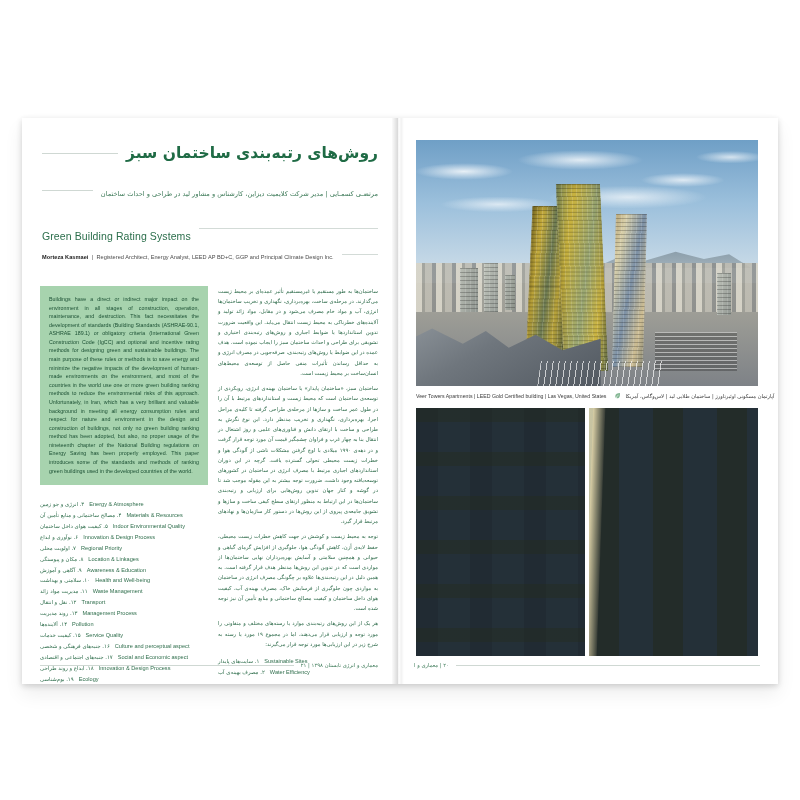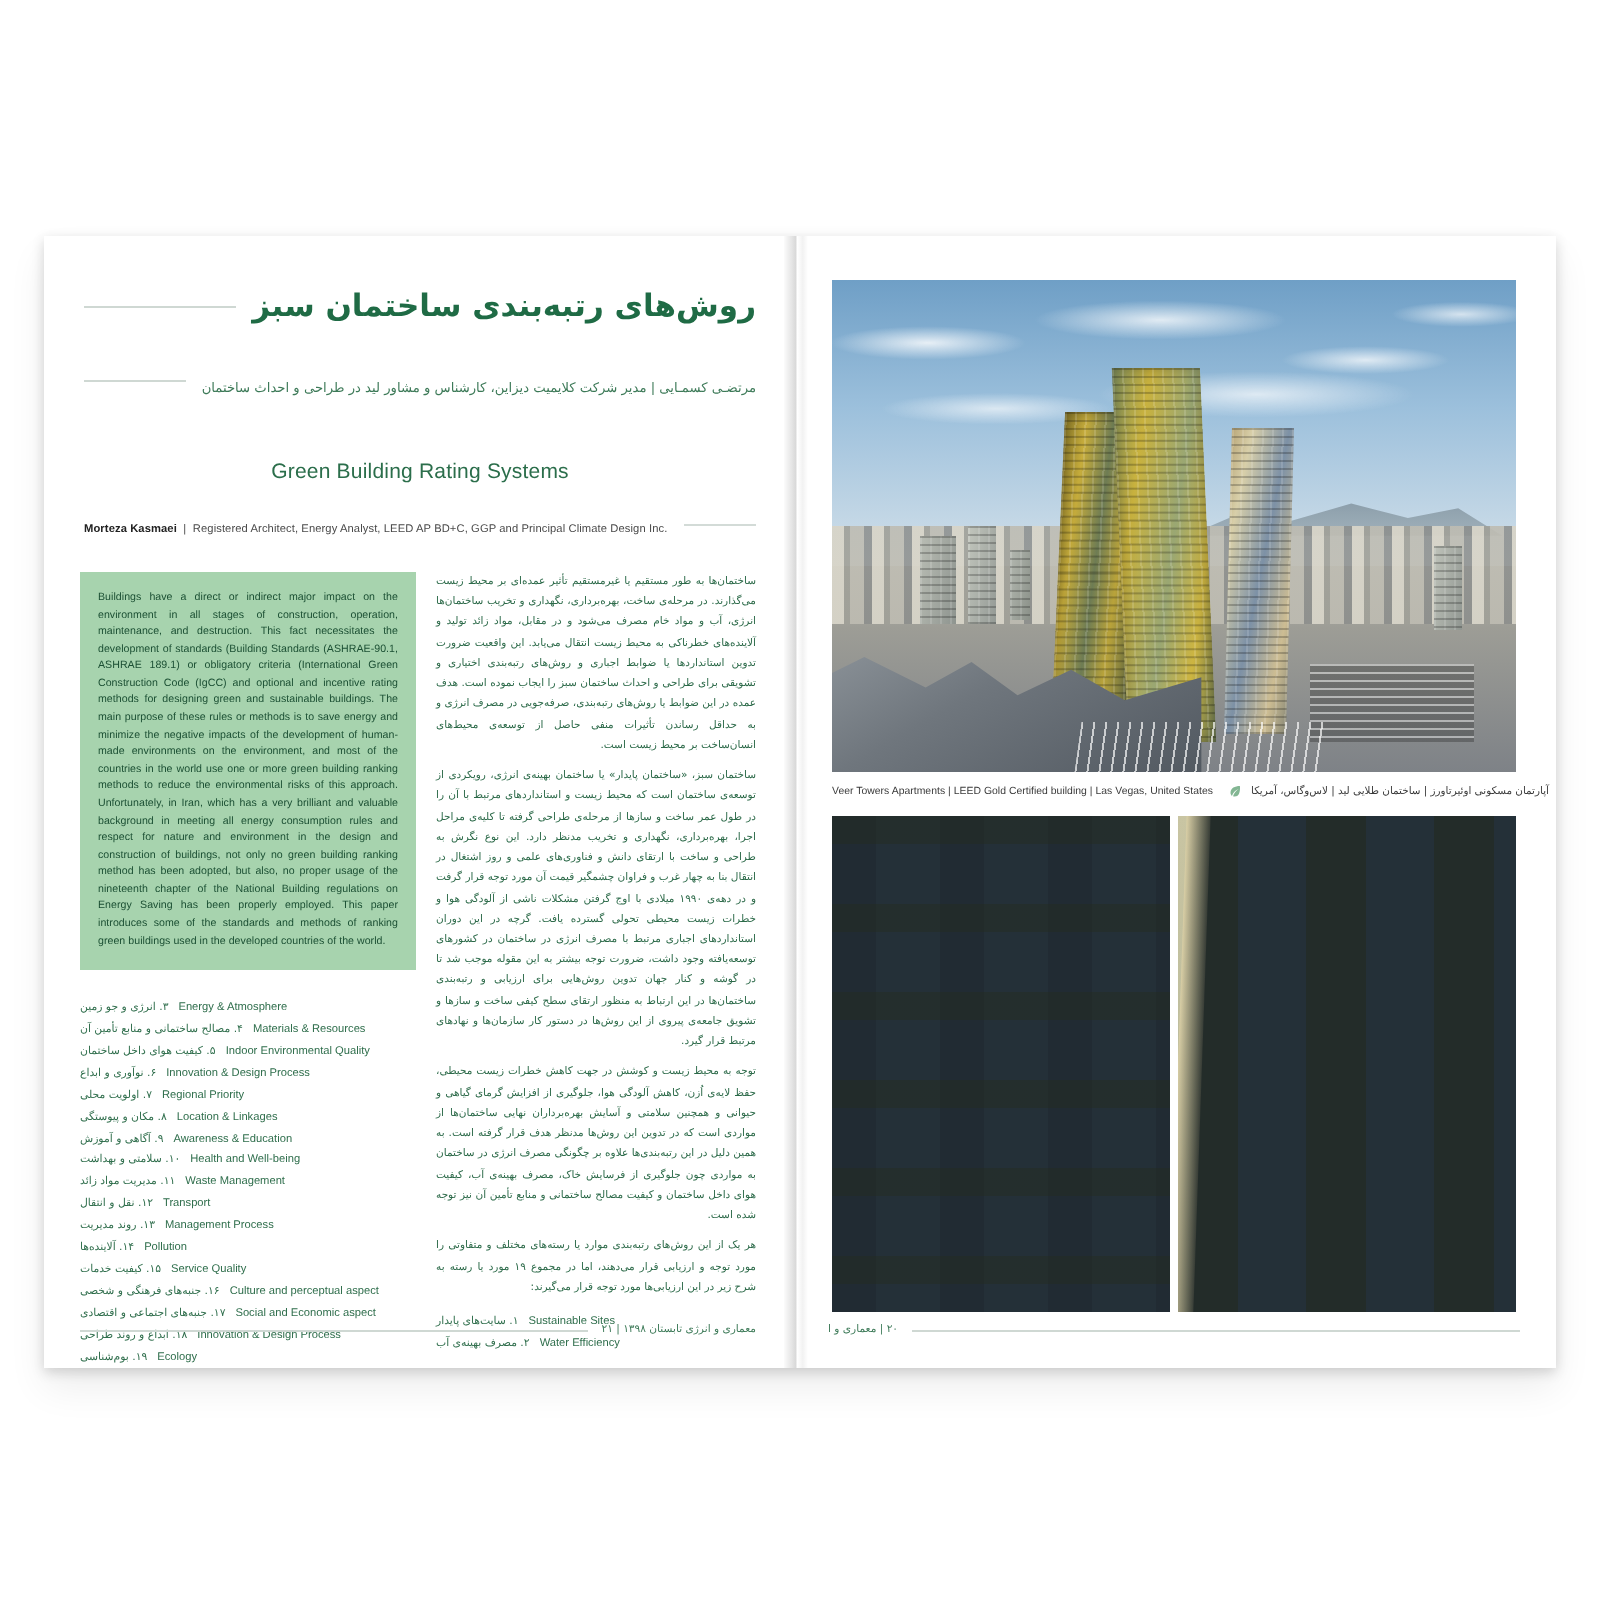--- a/index.html
+++ b/index.html
@@ -264,21 +264,21 @@
       <div class="hdr">
         <div class="rule-row">
           <span class="rule"></span>
           <span class="title-fa">روش‌های رتبه‌بندی ساختمان سبز</span>
         </div>
         <div class="rule-row" style="margin-top:20px;">
           <span class="rule"></span>
           <span class="byline-fa">مرتضـی کسمـایی | مدیر شرکت کلایمیت دیزاین، کارشناس و مشاور لید در طراحی و احداث ساختمان</span>
         </div>
 
-        <div class="rule-row" style="margin-top:16px;flex-direction:column;">
+        <div class="rule-row" style="margin-top:16px;">
           <span class="title-en">Green Building Rating Systems</span>
           <span class="line-en"></span>
         </div>
         <div class="rule-row" style="margin-top:5px;">
           <span class="byline-en"><span class="nm">Morteza Kasmaei</span>&nbsp;&nbsp;<span>|</span>&nbsp;&nbsp;<span>Registered Architect, Energy Analyst, LEED AP BD+C, GGP and Principal Climate Design Inc.</span></span>
           <span class="line-en"></span>
         </div>
       </div>
 
       <div class="lcols">

